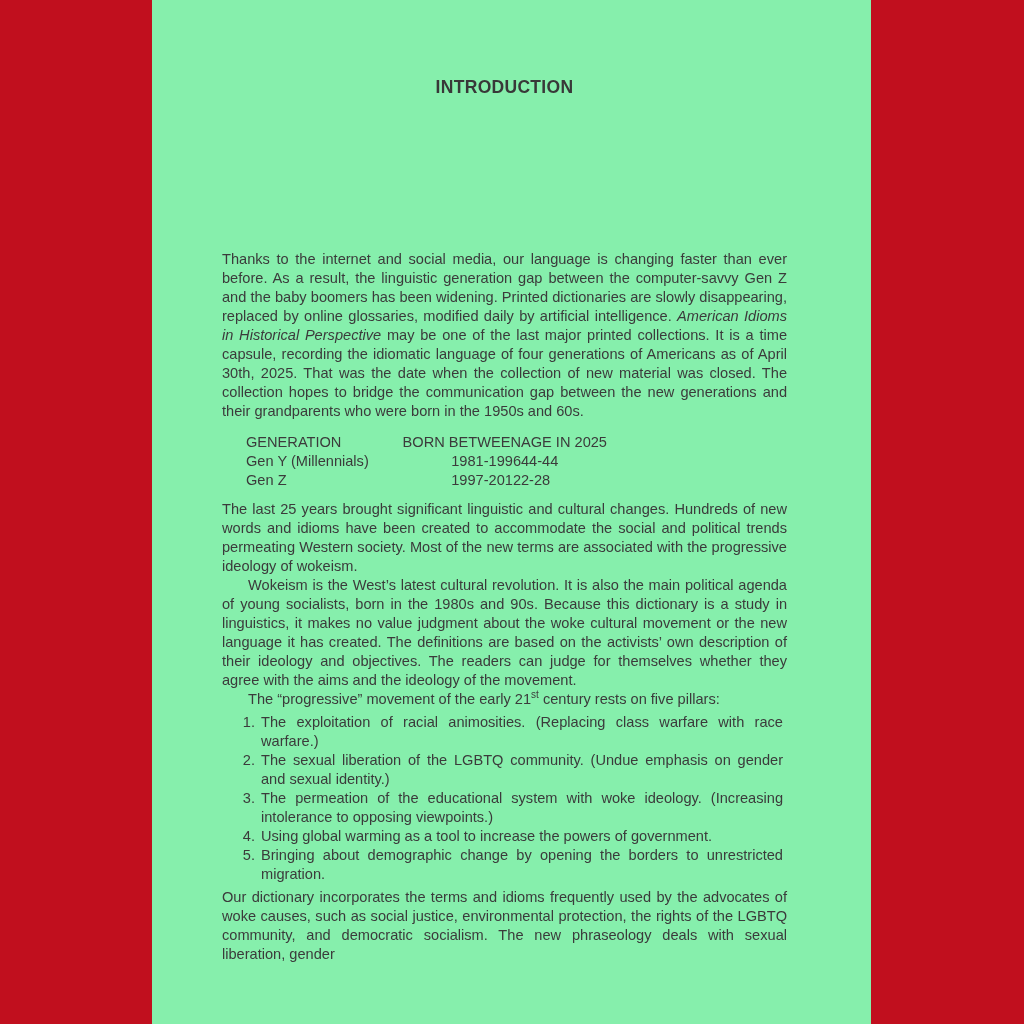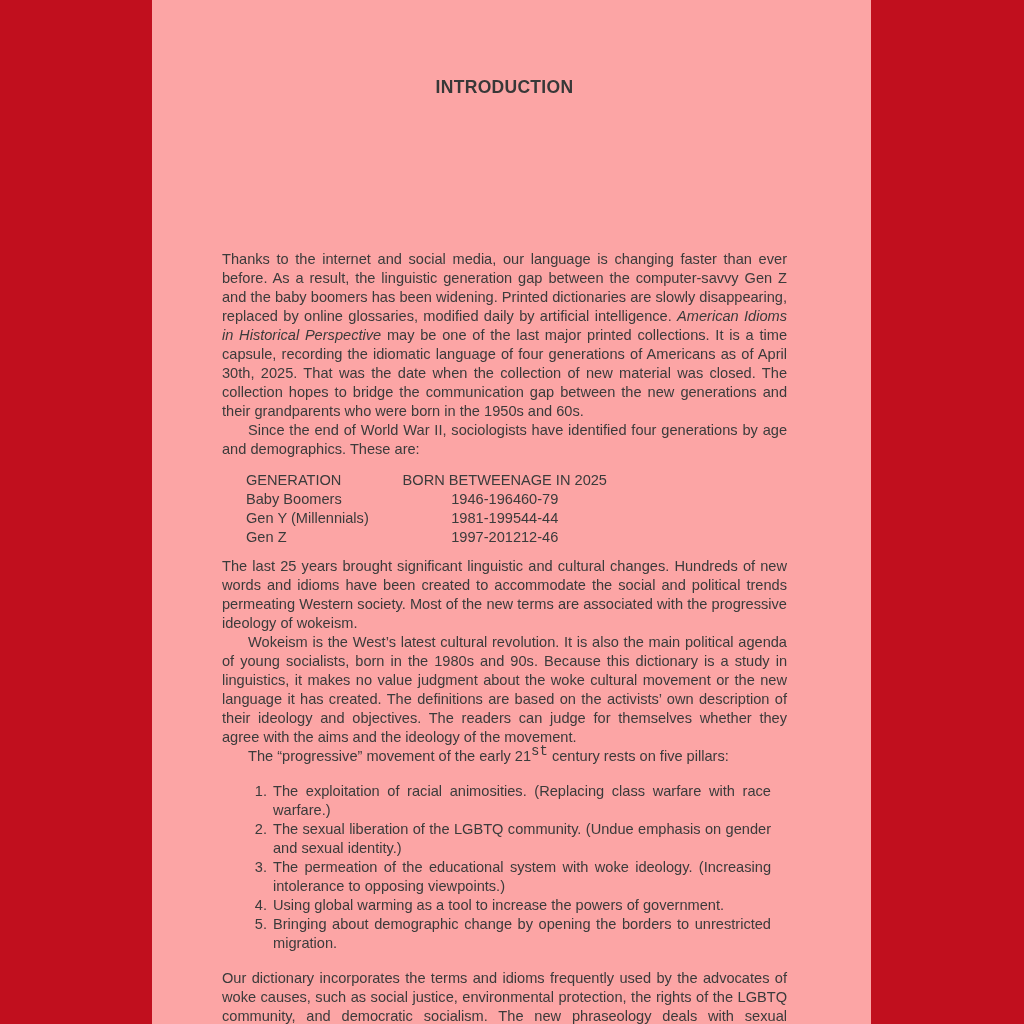--- a/index.html
+++ b/index.html
@@ -16,21 +16,21 @@
   }
   .red-band {
     background: #c10f1e;
     height: 100%;
     flex: 0 0 auto;
   }
   .red-band.left  { width: 152px; }
   .red-band.right { width: 153px; }
   .page {
     flex: 1 1 auto;
-    background: #fca5a5;
+    background: #86efac;
     height: 1024px;
     padding: 76px 84px 0 70px;
     overflow: hidden;
   }
   .title {
     font-size: 17.5px;
     line-height: 22px;
     font-weight: bold;
     text-align: center;
     color: #383838;
@@ -41,74 +41,67 @@
     font-size: 14.6px;
     line-height: 19px;
     color: #3b3b3b;
     text-align: justify;
   }
   .para { text-align: justify; }
   .para.indent { text-indent: 26px; }
   .para.gap-top { margin-top: 2px; }
   .italic { font-style: italic; }
   .super {
-    font-size: 14px;
+    font-size: 10px;
     vertical-align: super;
     line-height: 0;
-    font-family: Liberation Mono, monospace;
   }
   .gen-table {
     margin: 12px 0 10px 24px;
   }
   .gen-table .row { display: flex; }
   .gen-table .c1 { width: 130px; white-space: nowrap; text-align: left; }
   .gen-table .c2 { width: 145px; white-space: nowrap; text-align: right; }
   .gen-table .c3 { width: 92px;  white-space: nowrap; text-align: left; }
   .gen-table .foot { text-align: left; }
   .pillar-list {
     list-style: decimal;
     list-style-position: outside;
     padding-left: 33px;
-    margin: 16px;
+    margin: 4px;
   }
   .pillar-list li {
     text-align: justify;
     padding-left: 2px;
   }
 </style>
 </head>
 <body>
 
 <div class="stage">
   <div class="red-band left"></div>
   <div class="page">
     <h1 class="title">INTRODUCTION</h1>
     <div class="content" id="content">
         <p class="para"><span class="">Thanks to the internet and social media, our language is changing faster than ever before. As a result, the linguistic generation gap between the computer-savvy Gen Z and the baby boomers has been widening. Printed dictionaries are slowly disappearing, replaced by online glossaries, modified daily by artificial intelligence. </span><span class="italic">American Idioms in Historical Perspective</span><span class=""> may be one of the last major printed collections. It is a time capsule, recording the idiomatic language of four generations of Americans as of April 30th, 2025. That was the date when the collection of new material was closed. The collection hopes to bridge the communication gap between the new generations and their grandparents who were born in the 1950s and 60s.</span></p>
-        <p class="para indent"><span class="">Since the end of World War II, sociologists have identified four generations by age and demographics. These are:</span></p>
         <div class="gen-table">
           <div class="row">
             <span class="c1">GENERATION</span>
             <span class="c2">BORN BETWEEN</span>
             <span class="c3">AGE IN 2025</span>
           </div>
           <div class="row">
-            <span class="c1">Baby Boomers</span>
-            <span class="c2">1946-1964</span>
-            <span class="c3">60-79</span>
-          </div>
-          <div class="row">
             <span class="c1">Gen Y (Millennials)</span>
-            <span class="c2">1981-1995</span>
+            <span class="c2">1981-1996</span>
             <span class="c3">44-44</span>
           </div>
           <div class="row">
             <span class="c1">Gen Z</span>
             <span class="c2">1997-2012</span>
-            <span class="c3">12-46</span>
+            <span class="c3">2-28</span>
           </div>
         </div>
         <p class="para gap-top"><span class="">The last 25 years brought significant linguistic and cultural changes. Hundreds of new words and idioms have been created to accommodate the social and political trends permeating Western society. Most of the new terms are associated with the progressive ideology of wokeism.</span></p>
         <p class="para indent"><span class="">Wokeism is the West’s latest cultural revolution. It is also the main political agenda of young socialists, born in the 1980s and 90s. Because this dictionary is a study in linguistics, it makes no value judgment about the woke cultural movement or the new language it has created. The definitions are based on the activists’ own description of their ideology and objectives. The readers can judge for themselves whether they agree with the aims and the ideology of the movement.</span></p>
         <p class="para indent"><span class="">The “progressive” movement of the early 21</span><span class="super">st</span><span class=""> century rests on five pillars:</span></p>
         <ol class="pillar-list">
           <li>The exploitation of racial animosities. (Replacing class warfare with race warfare.)</li>
           <li>The sexual liberation of the LGBTQ community. (Undue emphasis on gender and sexual identity.)</li>
           <li>The permeation of the educational system with woke ideology. (Increasing intolerance to opposing viewpoints.)</li>
           <li>Using global warming as a tool to increase the powers of government.</li>

